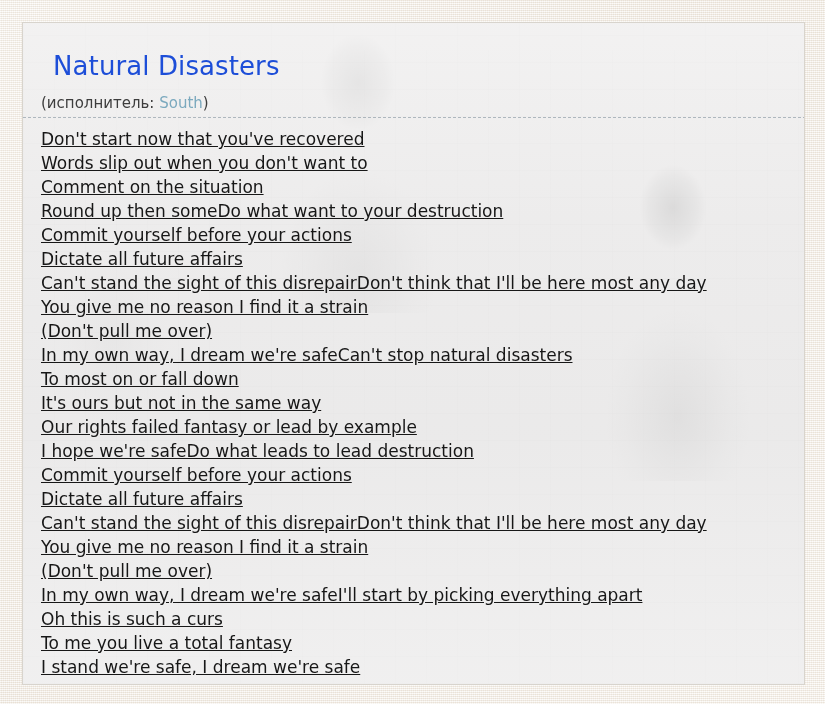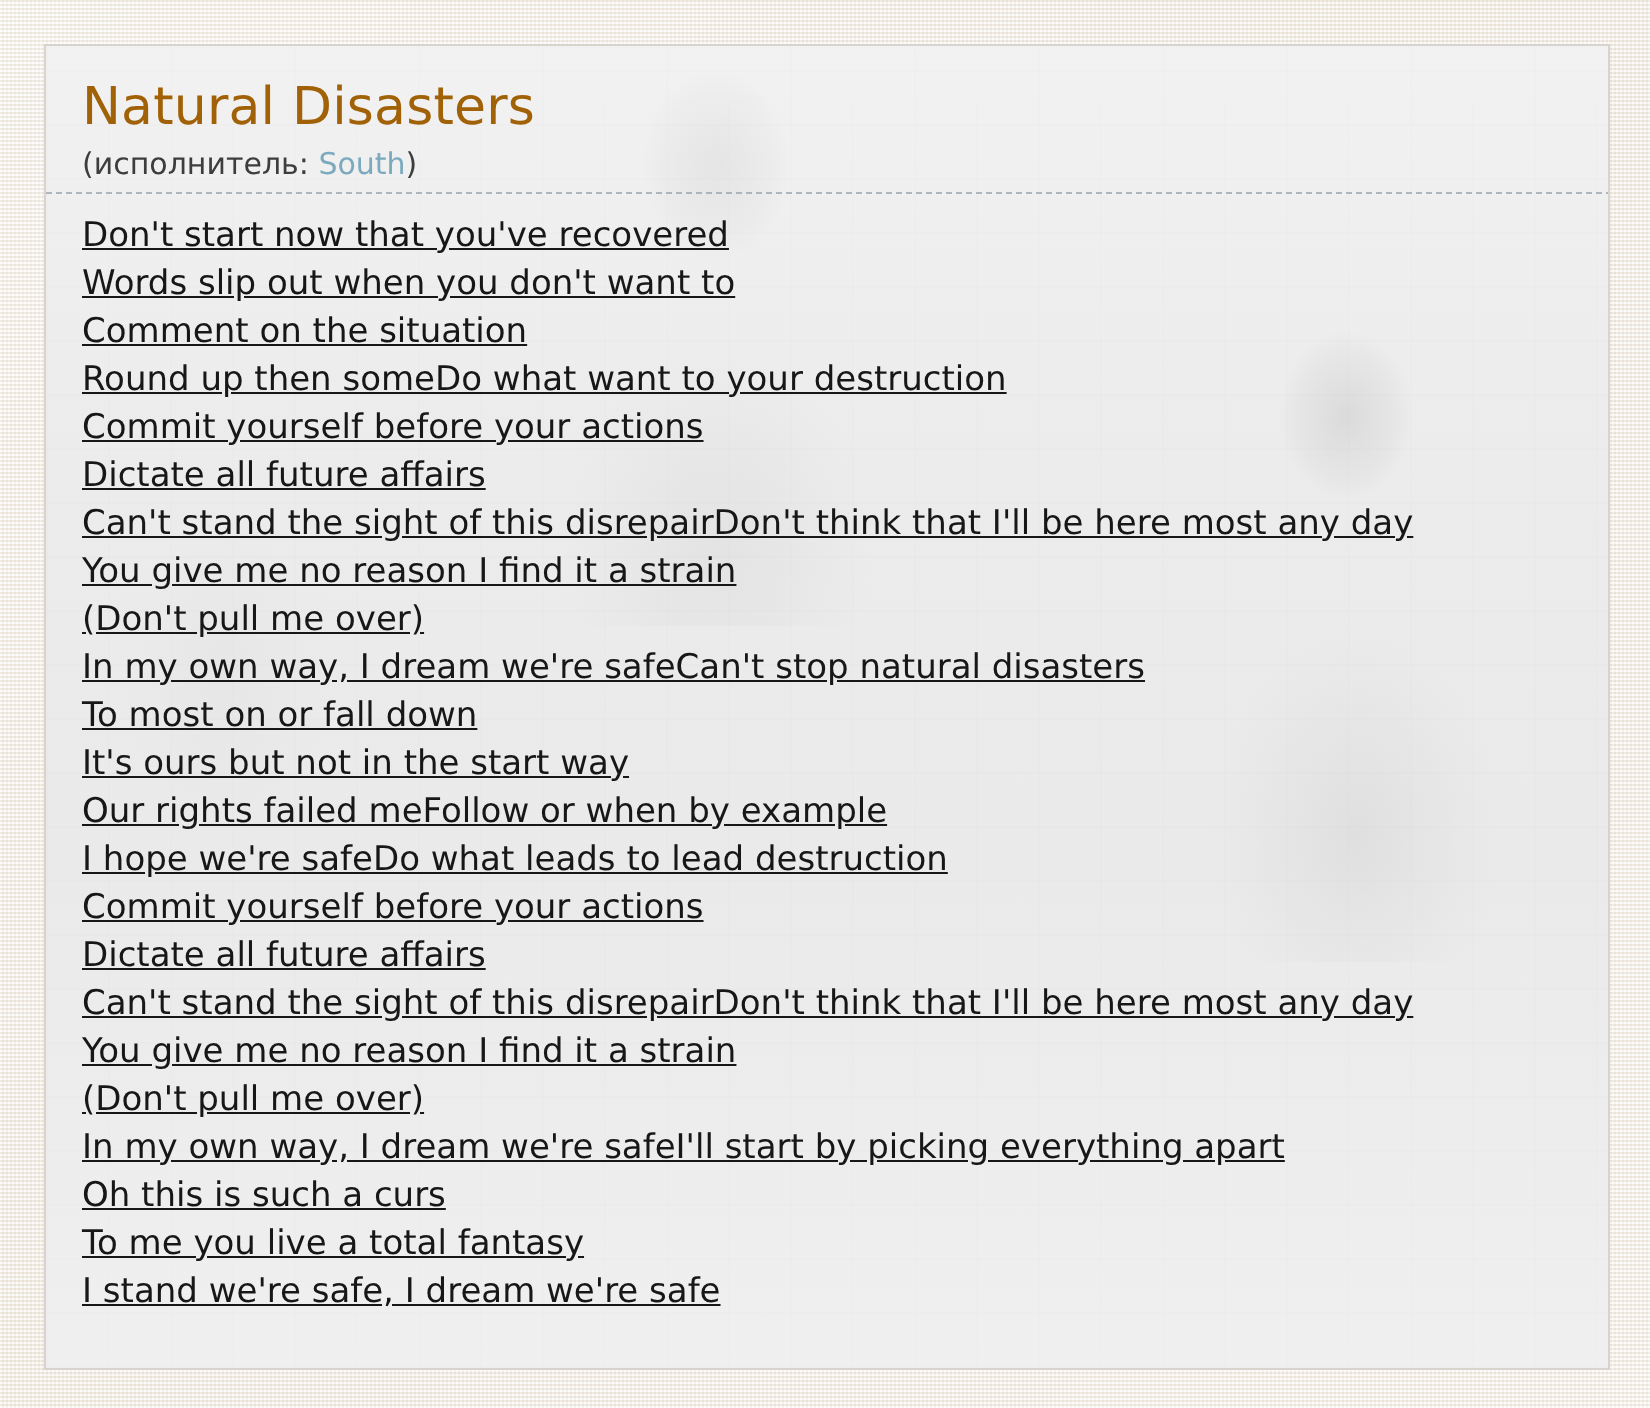--- a/index.html
+++ b/index.html
@@ -113,22 +113,22 @@
   
   .content {
     position: relative;
     z-index: 2;
     padding: 16px 0 0 18px;
   }
 
   .song-title {
     font-size: 26px;
     font-weight: normal;
-    color: #a16207;
-    margin: 0;
+    color: #1d4ed8;
+    margin: 12px;
     padding: 0;
     line-height: 30px;
     letter-spacing: 0.1px;
   }
 
   .artist-line {
     font-size: 15px;
     color: #3d3d3d;
     line-height: 20px;
     margin-top: 3px;
@@ -190,22 +190,22 @@
           <div class="lyric-line">Words slip out when you don't want to</div>
           <div class="lyric-line">Comment on the situation</div>
           <div class="lyric-line">Round up then someDo what want to your destruction</div>
           <div class="lyric-line">Commit yourself before your actions</div>
           <div class="lyric-line">Dictate all future affairs</div>
           <div class="lyric-line">Can't stand the sight of this disrepairDon't think that I'll be here most any day</div>
           <div class="lyric-line">You give me no reason I find it a strain</div>
           <div class="lyric-line">(Don't pull me over)</div>
           <div class="lyric-line">In my own way, I dream we're safeCan't stop natural disasters</div>
           <div class="lyric-line">To most on or fall down</div>
-          <div class="lyric-line">It's ours but not in the start way</div>
-          <div class="lyric-line">Our rights failed meFollow or when by example</div>
+          <div class="lyric-line">It's ours but not in the same way</div>
+          <div class="lyric-line">Our rights failed fantasy or lead by example</div>
           <div class="lyric-line">I hope we're safeDo what leads to lead destruction</div>
           <div class="lyric-line">Commit yourself before your actions</div>
           <div class="lyric-line">Dictate all future affairs</div>
           <div class="lyric-line">Can't stand the sight of this disrepairDon't think that I'll be here most any day</div>
           <div class="lyric-line">You give me no reason I find it a strain</div>
           <div class="lyric-line">(Don't pull me over)</div>
           <div class="lyric-line">In my own way, I dream we're safeI'll start by picking everything apart</div>
           <div class="lyric-line">Oh this is such a curs</div>
           <div class="lyric-line">To me you live a total fantasy</div>
           <div class="lyric-line">I stand we're safe, I dream we're safe</div>

